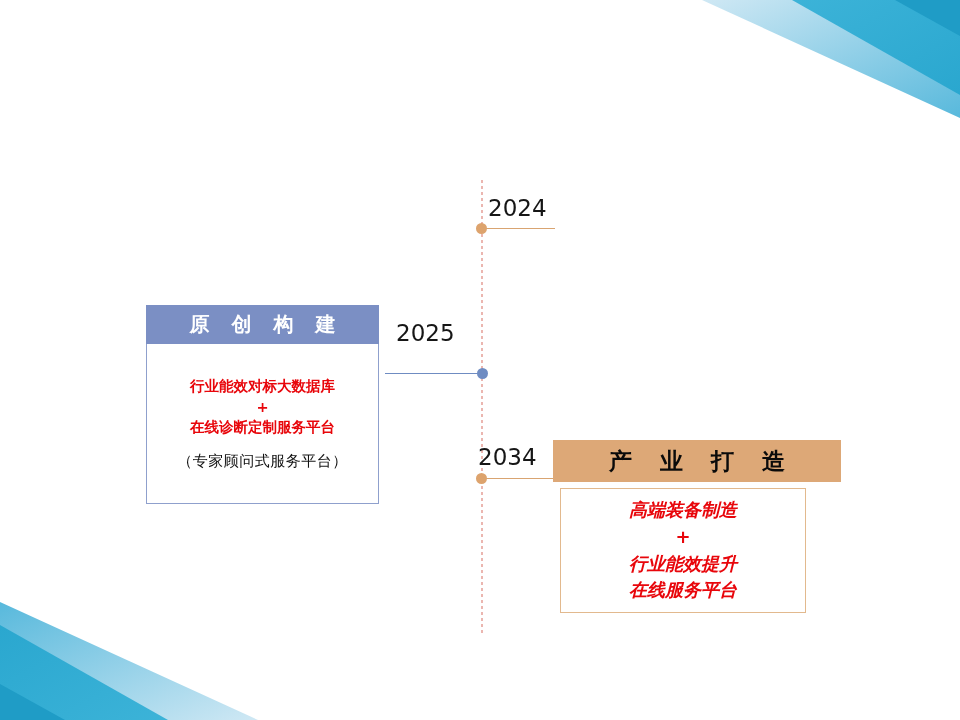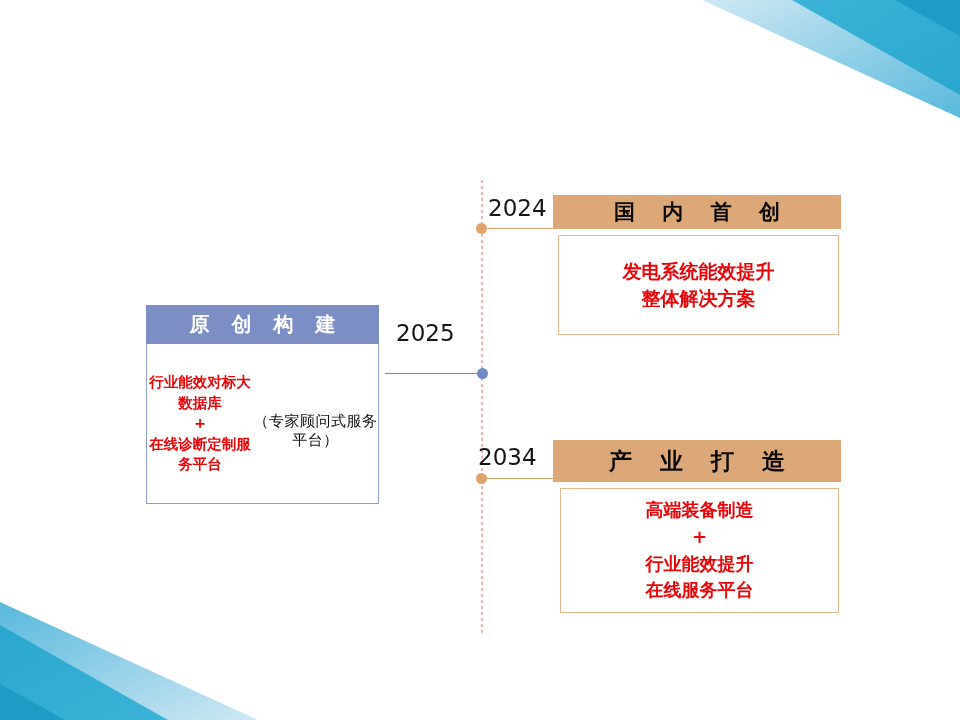--- a/index.html
+++ b/index.html
@@ -106,21 +106,21 @@
     align-items: center;
     justify-content: center;
     font-family: Liberation Mono, monospace;
   }
   #card-origin .card-body {
     height: 160px;
     border: 1px solid #8fa0cd;
     border-top: none;
     background: #ffffff;
     display: flex;
-    flex-direction: row;
+    flex-direction: column;
     align-items: center;
     justify-content: center;
     box-sizing: border-box;
   }
   #card-origin .red-block {
     color: #e8060b;
     font-size: 14.5px;
     font-weight: bold;
     line-height: 1.42;
     text-align: center;
@@ -180,22 +180,23 @@
 
   #card-industry { left: 553px; top: 440px; width: 288px; }
   #card-industry .rc-head {
     height: 42px;
     font-size: 23px;
     letter-spacing: 10px;
     text-indent: 10px;
   }
   #card-industry .rc-body {
     margin: 6px 0 0 7px;
-    width: 279px;
+    width: 246px;
     height: 125px;
+    font-style: italic;
   }
   #card-industry .rc-text { font-size: 18px; line-height: 1.48; }
 </style>
 </head>
 <body>
 
 <div id="slide">
 
   <svg id="deco-tr" class="corner-svg" viewBox="0 0 300 130" preserveAspectRatio="none">
     <defs>
@@ -247,27 +248,20 @@
   <div id="card-origin">
     <div class="card-head">原 创 构 建</div>
     <div class="card-body">
       <div class="red-block">行业能效对标大数据库
 +
 在线诊断定制服务平台</div>
       <div class="black-note">（专家顾问式服务平台）</div>
     </div>
   </div>
 
-  <div class="right-card" id="card-first">
-    <div class="rc-head">国 内 首 创</div>
-    <div class="rc-body">
-      <div class="rc-text">发电系统能效提升
-整体解决方案</div>
-    </div>
-  </div>
 
   <div class="right-card" id="card-industry">
     <div class="rc-head">产 业 打 造</div>
     <div class="rc-body">
       <div class="rc-text">高端装备制造
 +
 行业能效提升
 在线服务平台</div>
     </div>
   </div>

